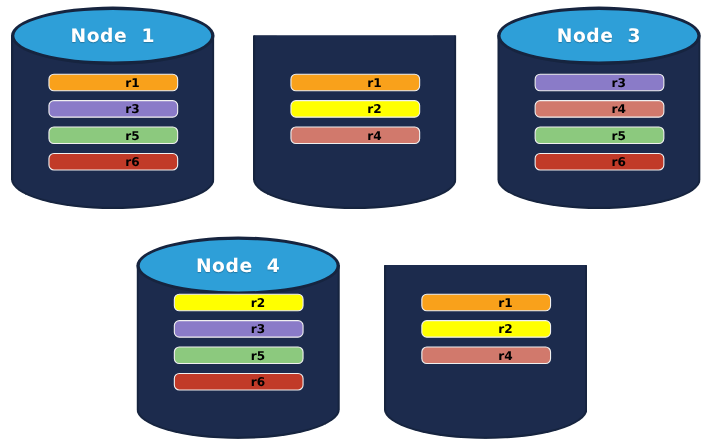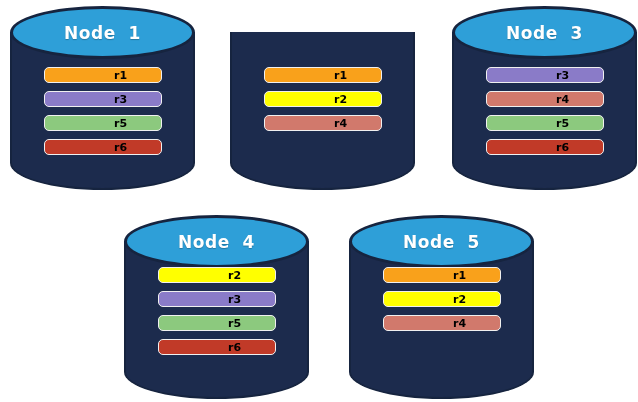--- a/index.html
+++ b/index.html
@@ -141,23 +141,20 @@
         <span class="bar-label">r5</span>
       </div>
       <div class="bar" style="background: rgb(193, 58, 40);">
         <span class="bar-label">r6</span>
       </div>
     </div>
   </div>
 
   <div class="node row2" style="left:349px; top:215px;">
     <div class="cyl-body"></div>
-    <div class="cyl-top">
-      <span class="node-title">Node  5</span>
-    </div>
     <div class="bars">
       <div class="bar" style="background: rgb(249, 161, 27);">
         <span class="bar-label">r1</span>
       </div>
       <div class="bar" style="background: rgb(255, 255, 0);">
         <span class="bar-label">r2</span>
       </div>
       <div class="bar" style="background: rgb(209, 121, 108);">
         <span class="bar-label">r4</span>
       </div>

